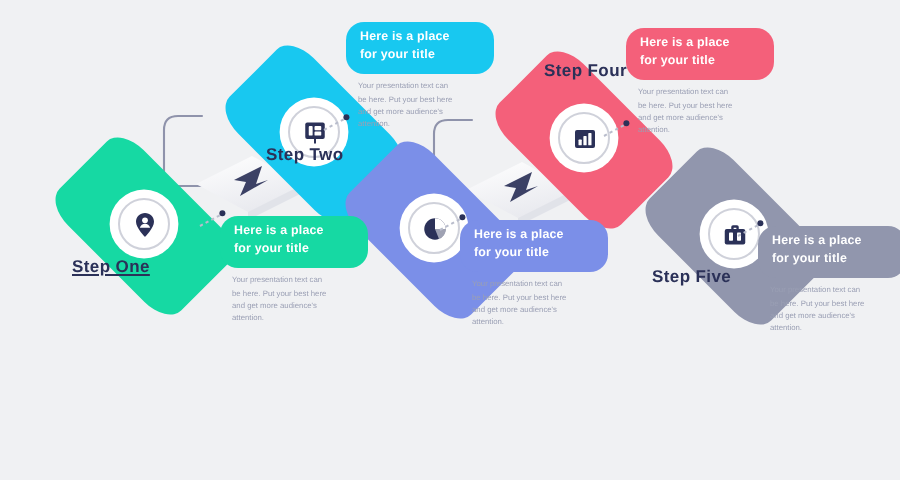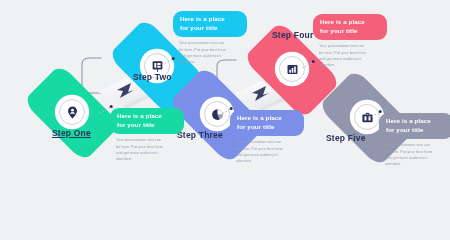--- a/index.html
+++ b/index.html
@@ -133,21 +133,21 @@
     <div class="diamond" style="left:2px;top:-14px;background:#16d9a3;"></div>
     <div class="badge" style="left:30px;top:13px;">
       <span class="ring"></span>
       <svg width="15" height="15" viewBox="0 0 24 24">
         <path d="M12 2.4c-4 0-7.2 3.1-7.2 7 0 5 7.2 12.2 7.2 12.2S19.2 14.4 19.2 9.4c0-3.9-3.2-7-7.2-7z" fill="#2b3158"></path>
         <circle cx="12" cy="8.2" r="2.3" fill="#ffffff"></circle>
         <path d="M7.9 14.1c.6-2 2.2-3.1 4.1-3.1s3.5 1.1 4.1 3.1z" fill="#ffffff"></path>
       </svg>
     </div>
   </div>
-  <div class="caption" style="left:52px;top:128px;text-decoration:underline;">Step One</div>
+  <div class="caption" style="left:36px;top:128px;text-decoration:underline;">Step One</div>
 
   <div class="callout c-green" style="left:110px;top:108px;">
     <div class="pill" style="background: rgb(22, 217, 163);">
       <span>Here is a place</span><br>
       <span>for your title</span>
     </div>
     <div class="body">
       <span>Your presentation text can</span><br>
       <span>be here. Put your best here</span><br>
       <span>and get more audience's</span><br>
@@ -195,21 +195,20 @@
     <div class="diamond" style="left:2px;top:-14px;background:#7b8fe8;"></div>
     <div class="badge" style="left:30px;top:13px;">
       <span class="ring"></span>
       <svg width="15" height="15" viewBox="0 0 24 24">
         <circle cx="12" cy="12" r="8.6" fill="#2b3158"></circle>
         <path d="M12 12 L12 3.4 A8.6 8.6 0 0 1 20.6 12 Z" fill="#ffffff"></path>
         <path d="M12 12 L20.6 12 A8.6 8.6 0 0 1 15.2 20 Z" fill="#ffffff" opacity=".55"></path>
       </svg>
     </div>
   </div>
-  <div class="caption" style="left:177px;top:130px;">Step Three</div>
 
   <div class="callout c-peri" style="left:230px;top:110px;">
     <div class="pill" style="background: rgb(123, 143, 232);">
       <span>Here is a place</span><br>
       <span>for your title</span>
     </div>
     <div class="body">
       <span>Your presentation text can</span><br>
       <span>be here. Put your best here</span><br>
       <span>and get more audience's</span><br>

